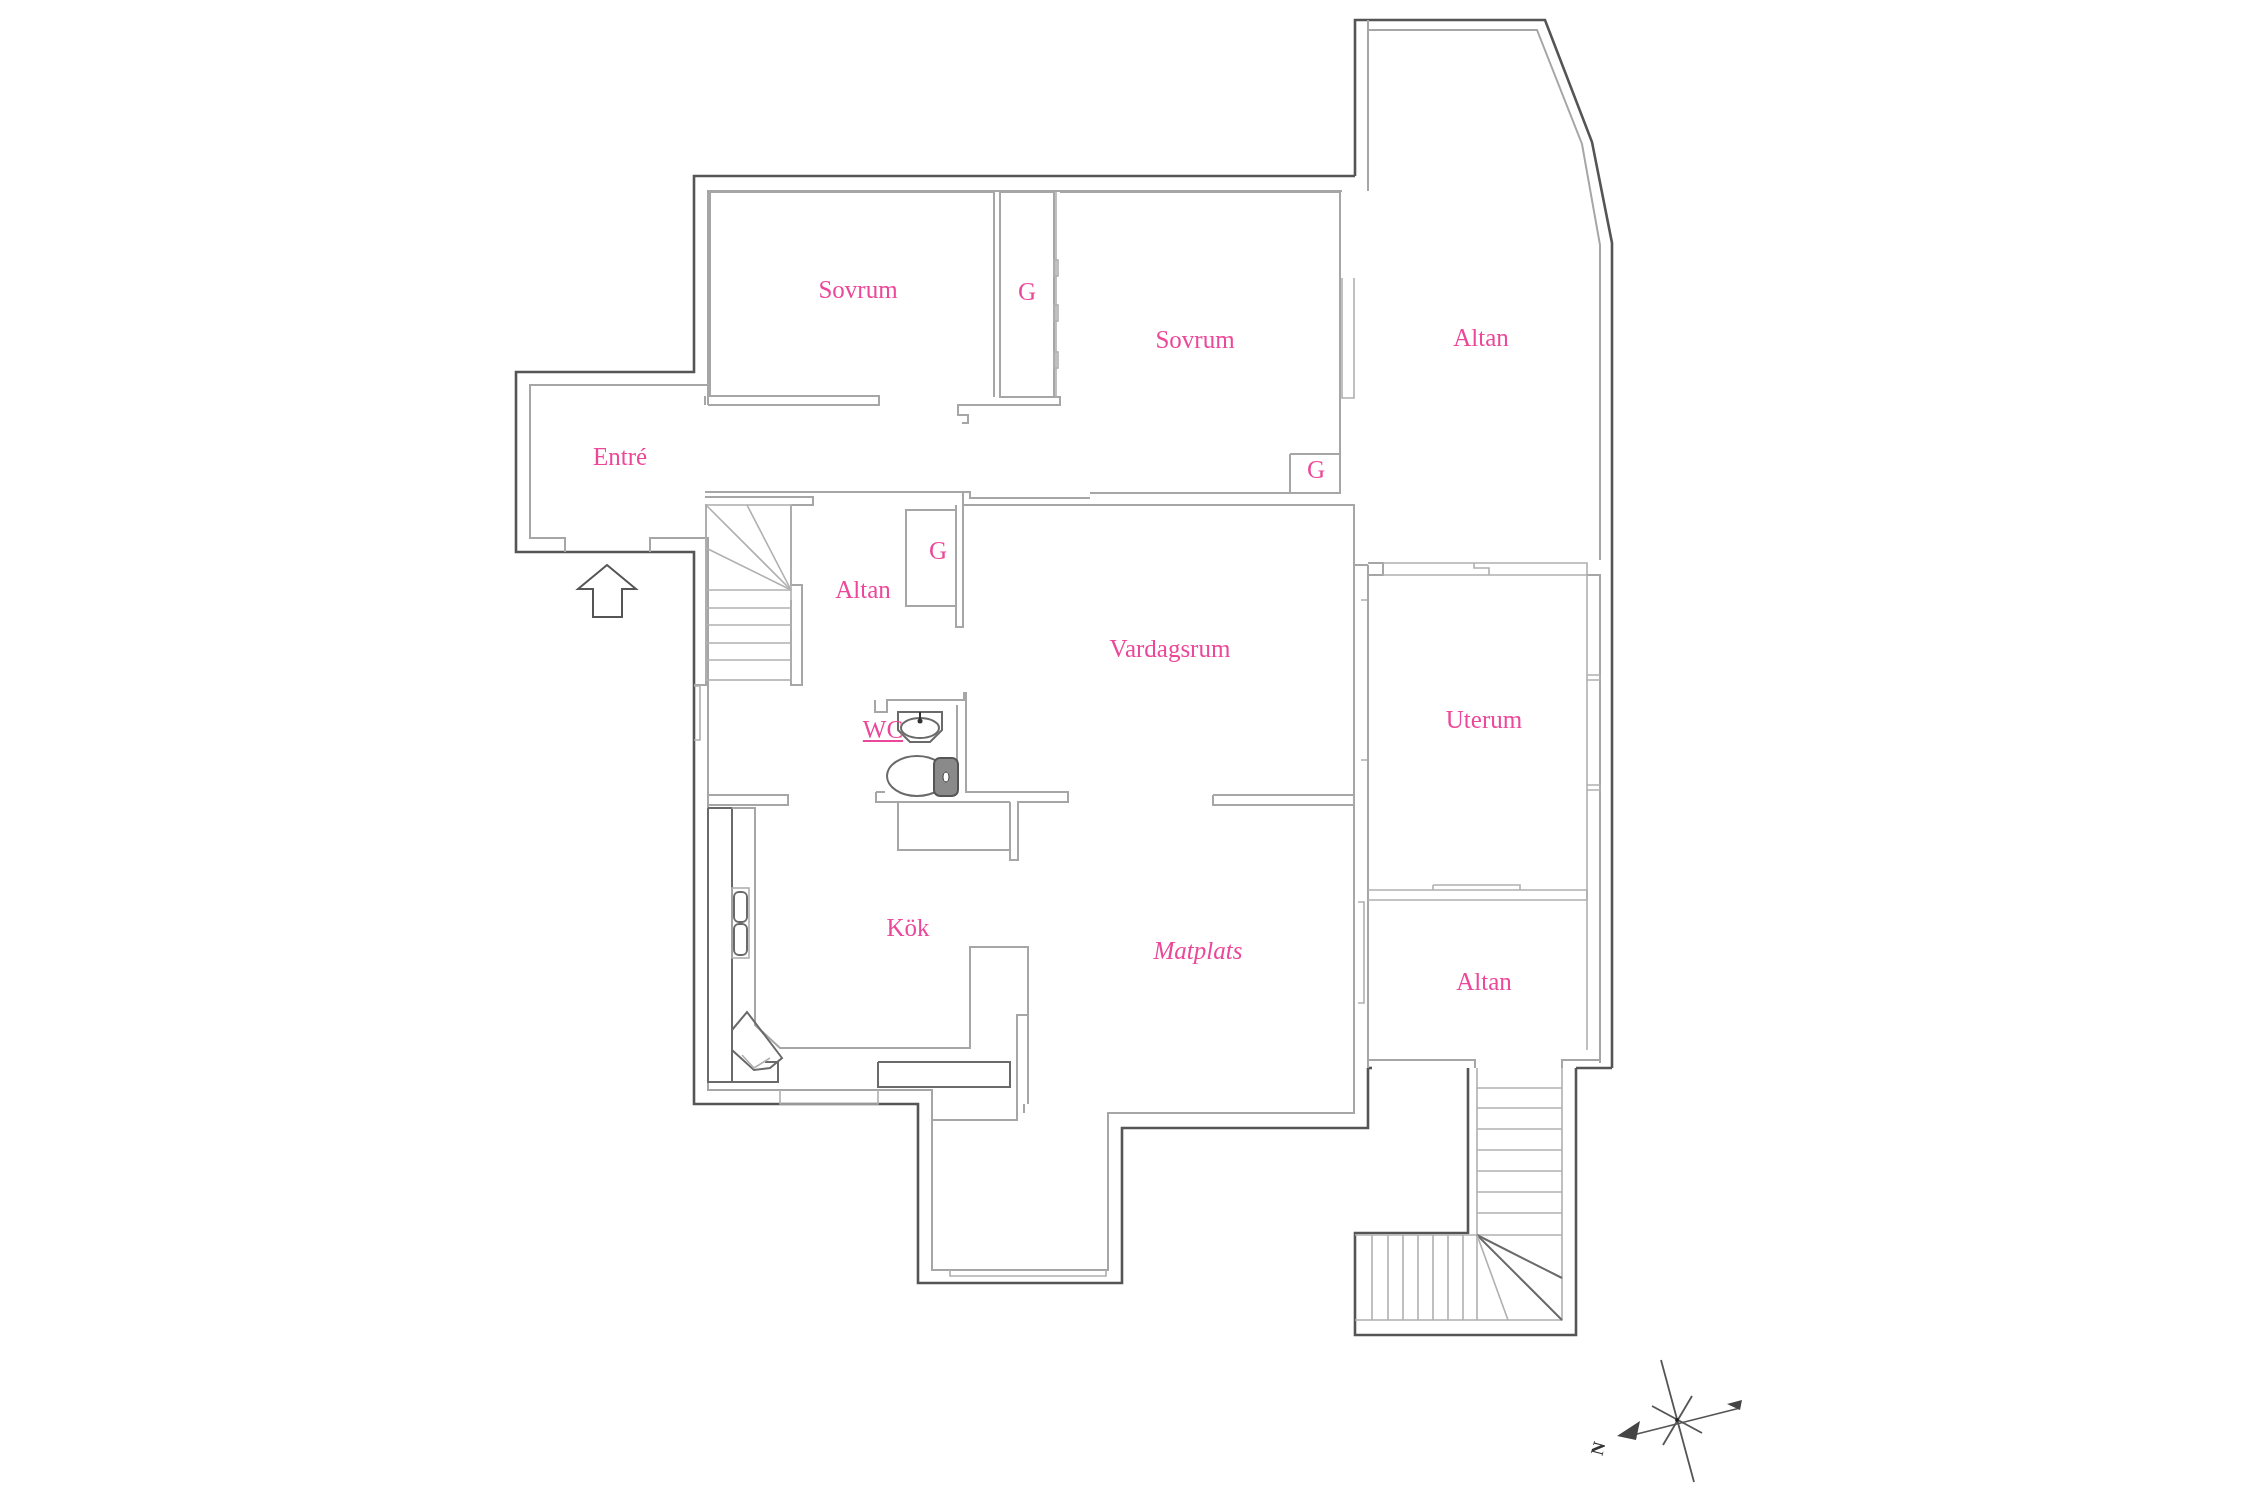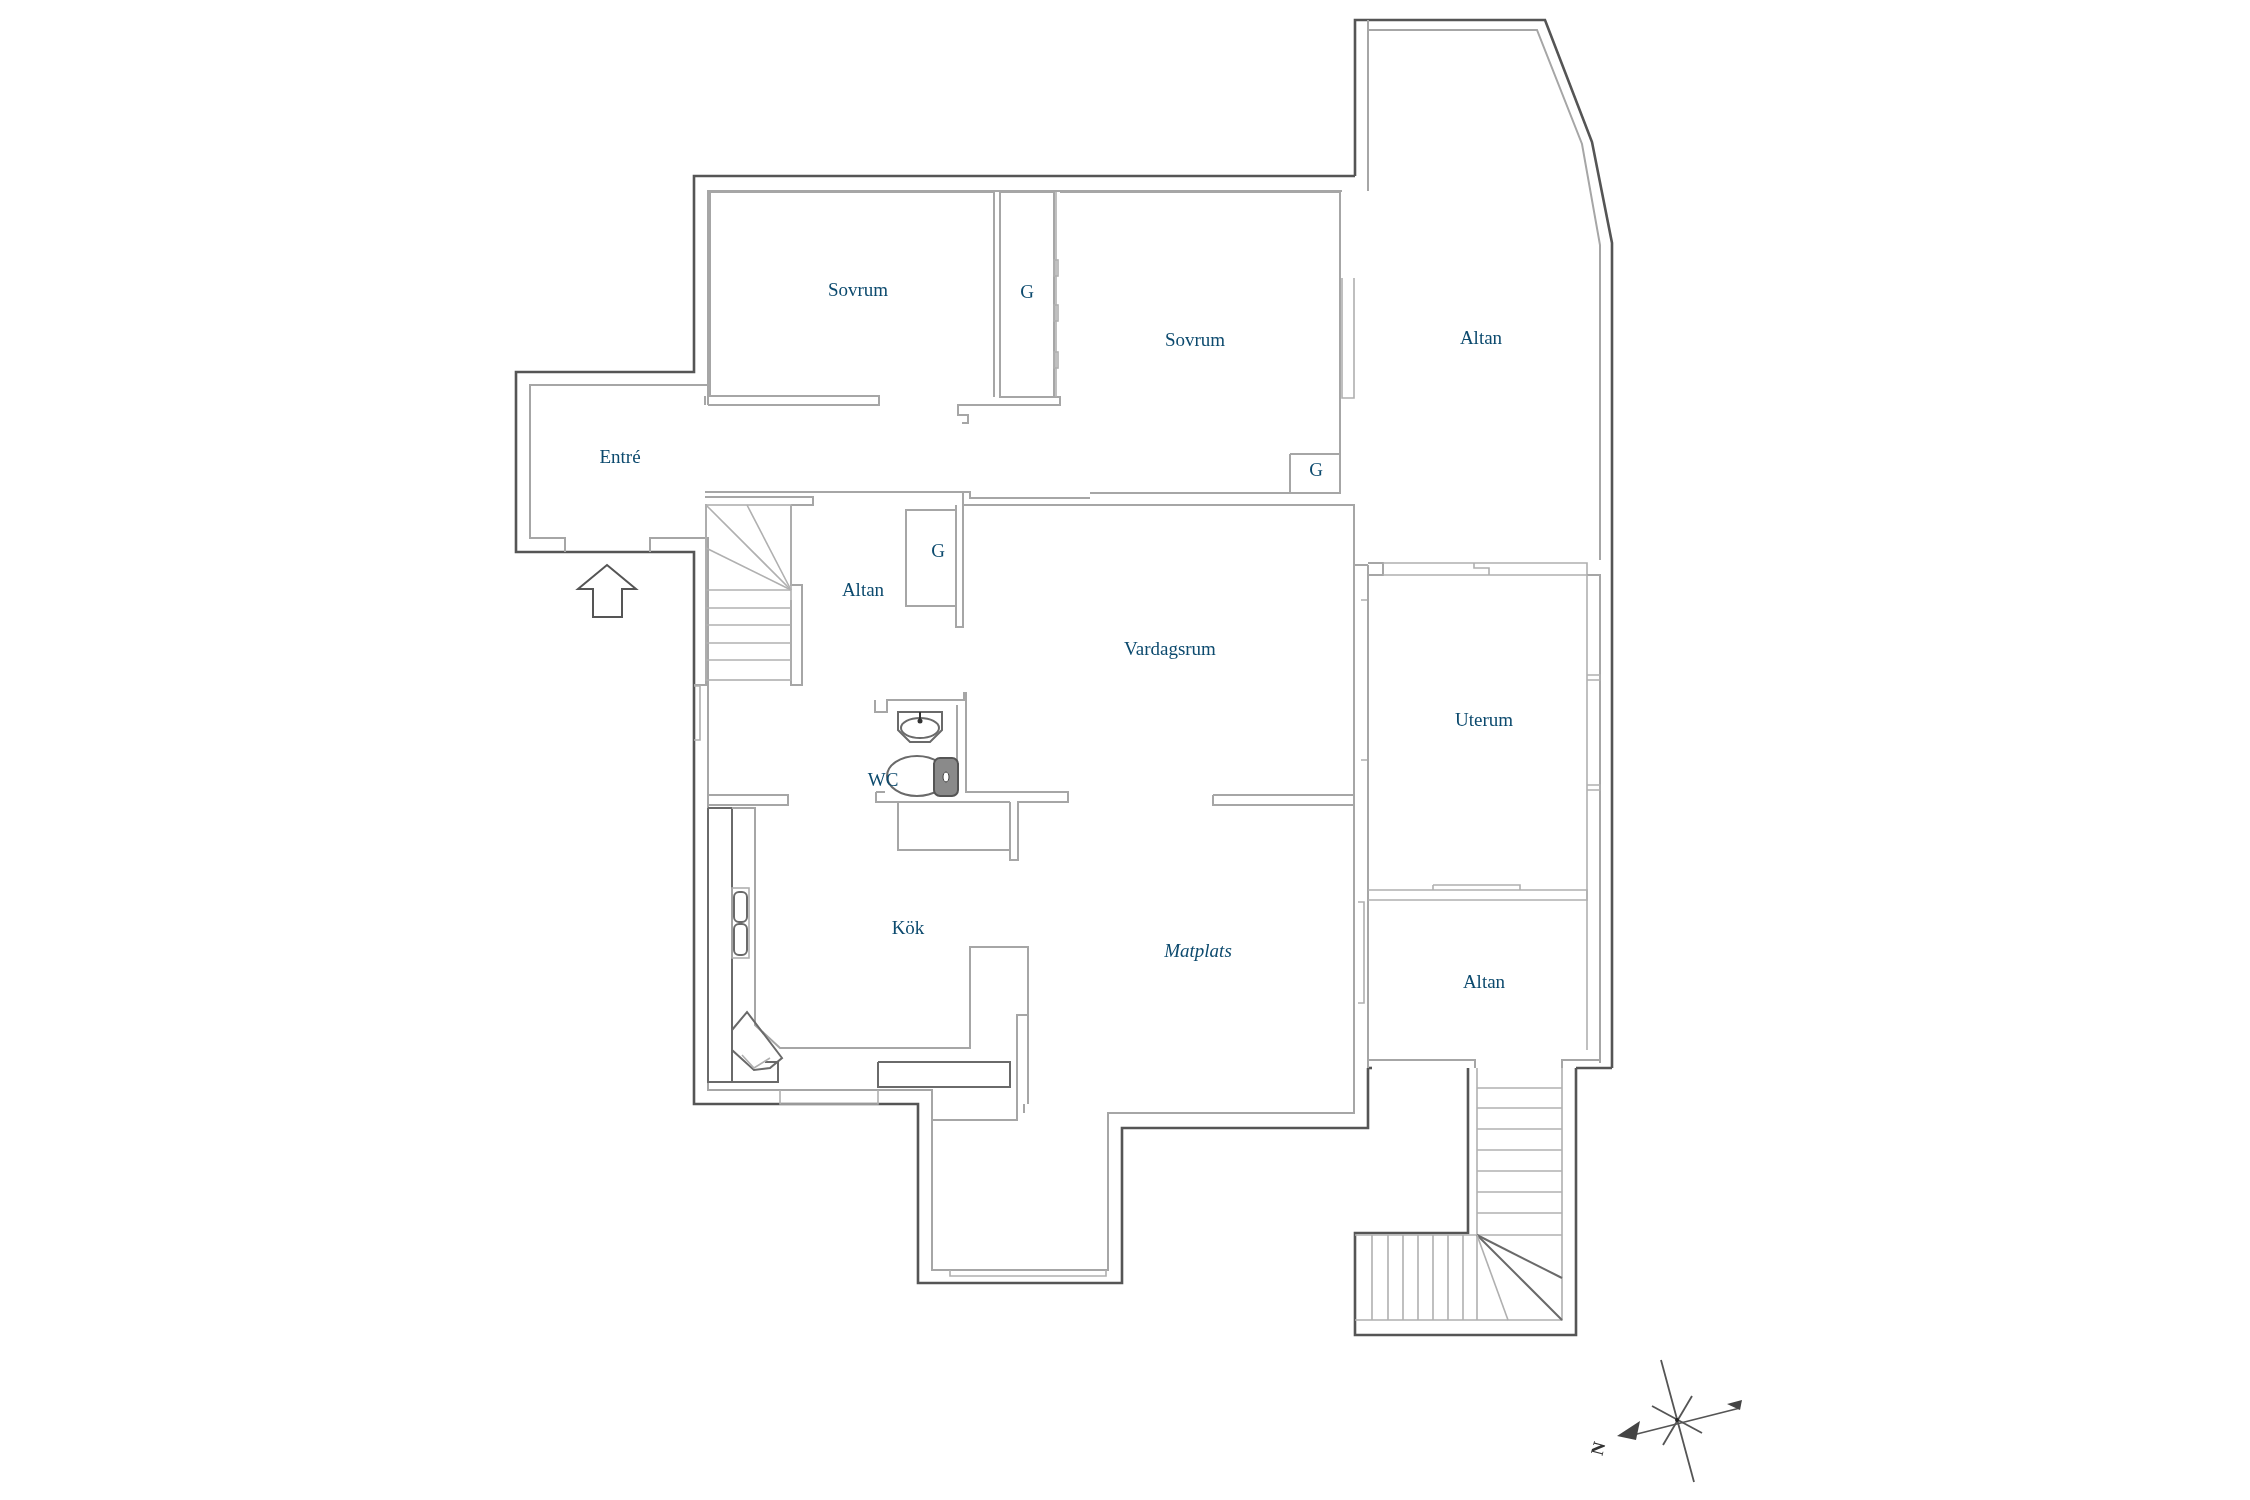--- a/index.html
+++ b/index.html
@@ -2,21 +2,21 @@
 <html><head>
 <meta charset="utf-8">
 <style>
   html, body { margin:0; padding:0; background:#ffffff; }
   body { width:2250px; height:1500px; position:relative; overflow:hidden; font-family:"DejaVu Serif","Liberation Serif",serif; }
   #plan { position:absolute; left:0; top:0; width:2250px; height:1500px; }
   .outer { fill:none; stroke:#555; stroke-width:2.6; }
   .wall { fill:none; stroke:#a6a6a6; stroke-width:2; }
   .thin { fill:none; stroke:#b0b0b0; stroke-width:1.6; }
   .dark { fill:none; stroke:#6a6a6a; stroke-width:2; }
-  .lbl { position:absolute; transform:translate(-50%,-50%); font-family:"Liberation Serif","DejaVu Serif",serif; font-size:19px; color:#0c4a6e; white-space:nowrap; }
+  .lbl { position:absolute; transform:translate(-50%,-50%); font-family:"Liberation Serif","DejaVu Serif",serif; font-size:25px; color:#ec4899; white-space:nowrap; }
   .compass-n { position:absolute; font-family:"Liberation Serif",serif; font-weight:bold; font-size:18px; color:#333; transform:rotate(-75deg); }
 </style>
 </head>
 <body>
 
 <svg id="plan" viewBox="0 0 2250 1500" xmlns="http://www.w3.org/2000/svg">
 
   <g>
     <polyline class="outer" points="1355,176 694,176 694,372 516,372 516,552 694,552 694,1104 918,1104 918,1283 1122,1283 1122,1128 1368,1128 1368,1068"></polyline>
     <polyline class="outer" points="1355,176 1355,20 1545,20 1592,142 1612,243 1612,1068"></polyline>
@@ -203,18 +203,18 @@
 <div class="lbl" style="left:858px;top:290px;">Sovrum</div>
 <div class="lbl" style="left:1027px;top:292px;">G</div>
 <div class="lbl" style="left:1195px;top:340px;">Sovrum</div>
 <div class="lbl" style="left:1481px;top:338px;">Altan</div>
 <div class="lbl" style="left:620px;top:457px;">Entré</div>
 <div class="lbl" style="left:1316px;top:470px;">G</div>
 <div class="lbl" style="left:938px;top:551px;">G</div>
 <div class="lbl" style="left:863px;top:590px;">Altan</div>
 <div class="lbl" style="left:1170px;top:649px;">Vardagsrum</div>
 <div class="lbl" style="left:1484px;top:720px;">Uterum</div>
-<div class="lbl" style="left:883px;top:780px;">WC</div>
+<div class="lbl" style="left:883px;top:730px;text-decoration:underline;">WC</div>
 <div class="lbl" style="left:860px;top:928px;margin-left:48px;">Kök</div>
 <div class="lbl" style="left:1198px;top:951px;font-style:italic;">Matplats</div>
 <div class="lbl" style="left:1484px;top:982px;">Altan</div>
 
 <div class="compass-n" style="left:1592px;top:1438px;">N</div>
 
 </body></html>

